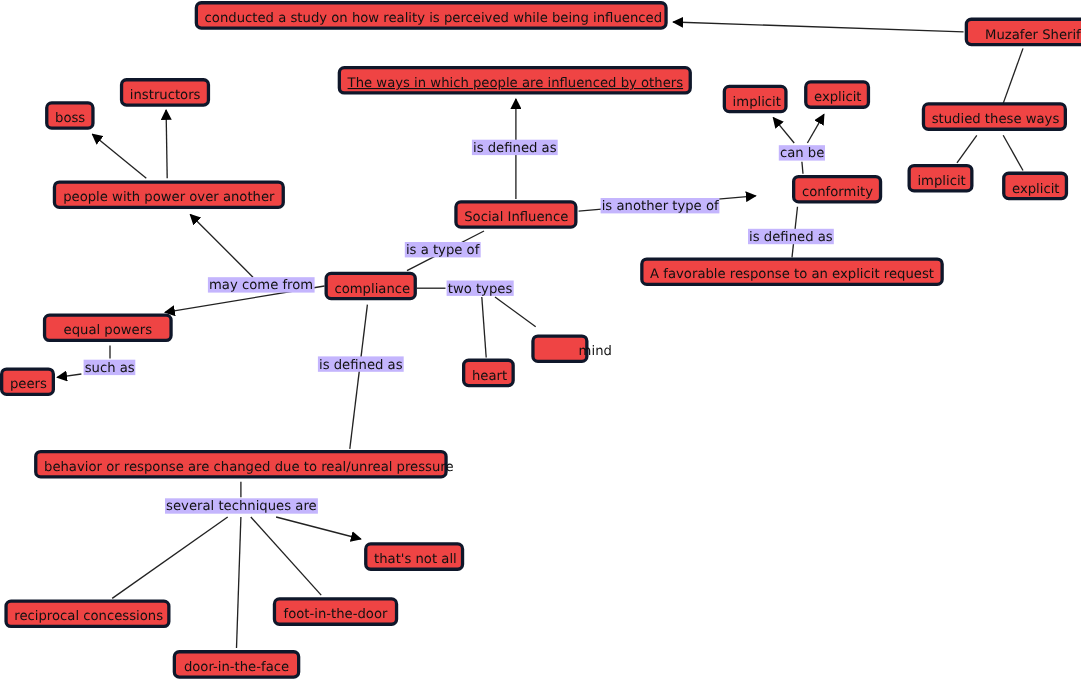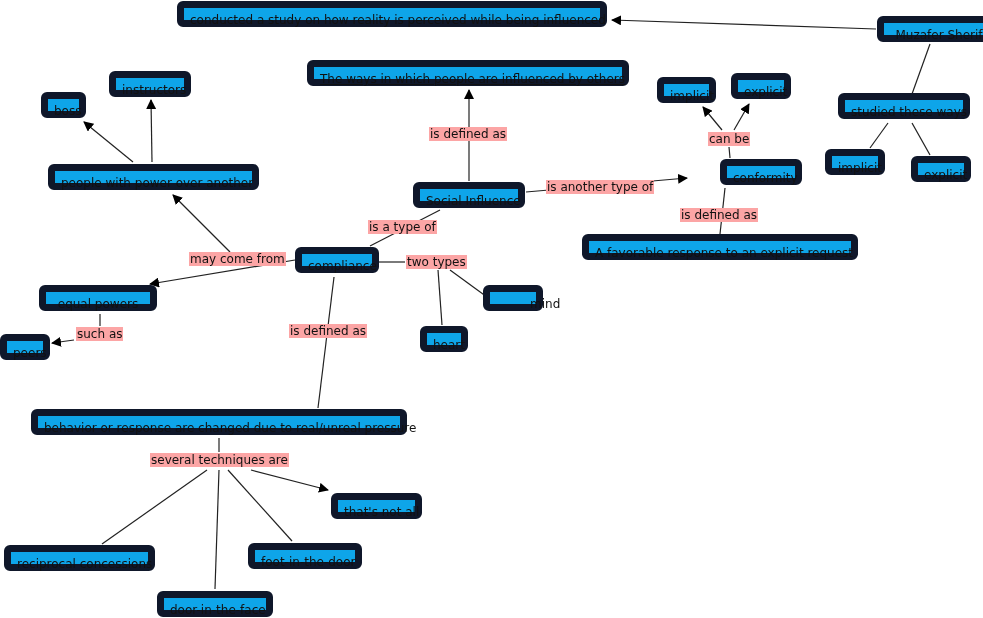--- a/index.html
+++ b/index.html
@@ -1,23 +1,23 @@
 <!DOCTYPE html>
 <html><head>
 <meta charset="utf-8">
 <style>
   html, body { margin: 0; padding: 0; background: #ffffff; }
   body { width: 983px; height: 618px; position: relative; overflow: hidden;
          font-family: "DejaVu Sans", sans-serif; font-size: 12px; color: #000; }
   #links { position: absolute; left: 0; top: 0; width: 983px; height: 618px; }
   .node { position: absolute; box-sizing: border-box; height: 26px; line-height: 24px;
-          padding: 0 6px; background: #0ea5e9; border: 7px solid #0f172a; border-radius: 6px;
+          padding: 0 6px; background: #ef4444; border: 3px solid #0f172a; border-radius: 6px;
           white-space: nowrap; text-align: center; font-size: 12px; color: #111; }
   .lbl { position: absolute; white-space: nowrap; font-size: 12px; line-height: 14px;
-         background: #fca5a5; padding: 0 1px; color: #111; }
+         background: #c4b5fd; padding: 0 1px; color: #111; }
 </style>
 </head>
 <body>
 
 <svg id="links" xmlns="http://www.w3.org/2000/svg">
   <defs>
     <marker id="arr" markerWidth="10" markerHeight="10" refX="9" refY="5" orient="auto" markerUnits="userSpaceOnUse">
       <path d="M0,0 L10,5 L0,10 z" fill="#000"></path>
     </marker>
   </defs>
@@ -74,21 +74,21 @@
 <div class="node" style="left:41px;top:92px;width:45px;">boss</div>
 <div class="node" style="left:48px;top:164px;width:211px;">people with power over another</div>
 <div class="node" style="left:657px;top:77px;width:59px;">implicit</div>
 <div class="node" style="left:731px;top:73px;width:60px;">explicit</div>
 <div class="node" style="left:413px;top:182px;width:112px;">Social Influence</div>
 <div class="node" style="left:720px;top:159px;width:82px;">conformity</div>
 <div class="node" style="left:582px;top:234px;width:276px;">A favorable response to an explicit request</div>
 <div class="node" style="left:295px;top:247px;width:84px;">compliance</div>
 <div class="node" style="left:39px;top:285px;width:118px;">equal powers</div>
 <div class="node" style="left:0px;top:334px;width:50px;">peers</div>
-<div class="node" style="left:483px;top:285px;width:48px;padding-left:40px;">mind</div>
+<div class="node" style="left:483px;top:304px;width:48px;padding-left:40px;">mind</div>
 <div class="node" style="left:420px;top:326px;width:48px;">heart</div>
 <div class="node" style="left:31px;top:409px;width:376px;">behavior or response are changed due to real/unreal pressure</div>
 <div class="node" style="left:331px;top:493px;width:91px;">that's not all</div>
 <div class="node" style="left:4px;top:545px;width:151px;">reciprocal concessions</div>
 <div class="node" style="left:248px;top:543px;width:114px;">foot-in-the-door</div>
 <div class="node" style="left:157px;top:591px;width:116px;">door-in-the-face</div>
 
 <span class="lbl" style="left:429px;top:127px;">is defined as</span>
 <span class="lbl" style="left:546px;top:180px;">is another type of</span>
 <span class="lbl" style="left:708px;top:132px;">can be</span>

